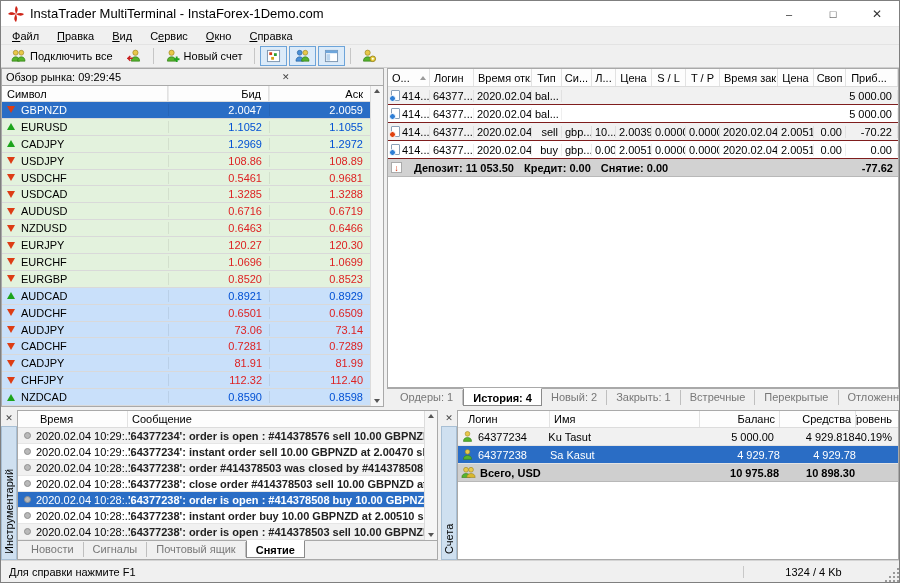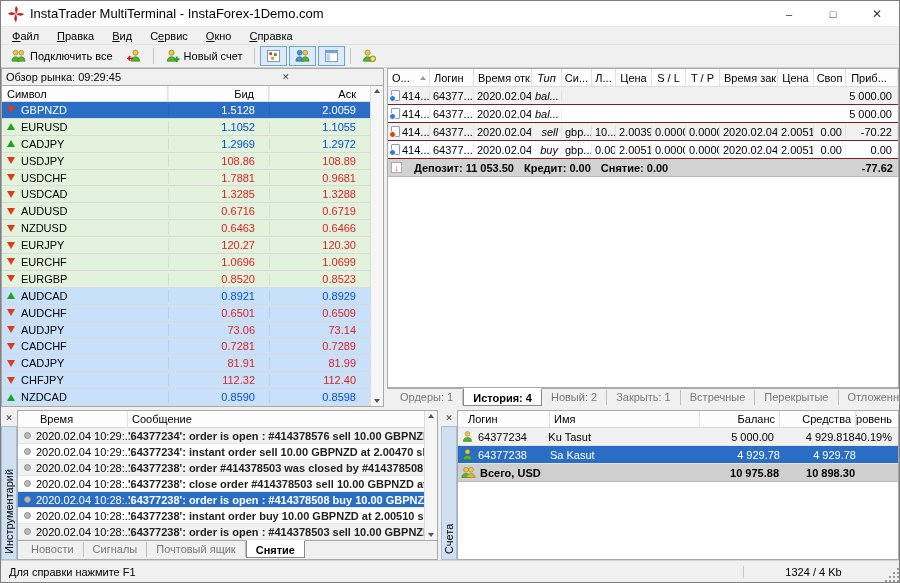--- a/index.html
+++ b/index.html
@@ -34,21 +34,21 @@
   .mw-title{height:17px;background:#f0f0f0;border:1px solid #a9a9a9;border-bottom:none;
     display:flex;align-items:center;padding:0 4px;}
   .mw-title span{flex:1;}
   .xbtn{width:14px;text-align:center;color:#444;font-size:9px;}
   .mw-wrap{flex:1;display:flex;border:1px solid #a9a9a9;background:#fff;min-height:0;}
   .mw-left{flex:1;display:flex;flex-direction:column;min-width:0;}
   .mw-head{height:16px;display:flex;border-bottom:1px solid #dcdcdc;background:#fdfdfd;}
   .mw-rows{flex:1;display:flex;flex-direction:column;}
   .mw-row{flex:1;display:flex;align-items:center;border-bottom:1px solid #d9d9d9;}
   .cell-sym{flex:1;display:flex;align-items:center;padding-left:5px;overflow:hidden;}
-  .cell-bid,.cell-ask{width:101px;text-align:right;padding-right:14px;border-left:1px solid #00000012;}
+  .cell-bid,.cell-ask{width:101px;text-align:right;padding-right:7px;border-left:1px solid #00000012;}
   .trend{width:0;height:0;margin-right:6px;flex:0 0 auto;}
   .dir-up .trend{border-left:4px solid transparent;border-right:4px solid transparent;border-bottom:7px solid #1ca41c;}
   .dir-down .trend{border-left:4px solid transparent;border-right:4px solid transparent;border-top:7px solid #dd3c14;}
   .dir-up .cell-bid,.dir-up .cell-ask{color:#0050d4;}
   .dir-down .cell-bid,.dir-down .cell-ask{color:#dd2222;}
   .bg-green{background:#e3f2dd;}
   .bg-blue{background:#c9e0fa;}
   .state-selected{background:#2a6dc5 !important;}
   .state-selected,.state-selected .cell-bid,.state-selected .cell-ask{color:#fff !important;}
   
@@ -63,21 +63,21 @@
     color:#000;font-weight:bold;padding-top:3px;}
   
   .splitv{width:3px;background:#f0f0f0;}
   .right-col{flex:1;display:flex;flex-direction:column;min-width:0;}
   .orders-panel{flex:1;min-height:0;}
   .orders-head{height:18px;display:flex;background:#fdfdfd;border-bottom:1px solid #dcdcdc;}
   .o-row{height:18px;display:flex;align-items:center;border-bottom:1px solid #7f1d1d;}
   .o-row:nth-child(odd){background:#f1f1f1;}
   .ocell{padding:0 3px;white-space:nowrap;overflow:hidden;border-right:1px solid #00000010;}
   .c0{width:42px;display:flex;align-items:center;gap:2px;}
-  .c1{width:44px;}.c2{width:58px;}.c3{width:30px;text-align:right;font-style:italic;}.c4{width:30px;}
+  .c1{width:44px;}.c2{width:58px;}.c3{width:30px;text-align:right;}.c4{width:30px;}
   .c5{width:24px;text-align:right;}.c6{width:36px;text-align:right;}.c7{width:34px;text-align:right;}
   .c8{width:34px;text-align:right;}.c9{width:58px;}.c10{width:36px;text-align:right;}
   .c11{width:32px;text-align:right;}.c12{flex:1;text-align:right;padding-right:5px;}
   .orders-head .hc{display:flex;align-items:center;justify-content:center;border-right:1px solid #e2e2e2;white-space:nowrap;overflow:hidden;}
   .orders-head .c0,.orders-head .c1,.orders-head .c2,.orders-head .c9{justify-content:flex-start;padding-left:4px;}
   .sortmark{width:0;height:0;border-left:3px solid transparent;border-right:3px solid transparent;border-bottom:4px solid #9a9a9a;margin-left:8px;}
   .doc{width:9px;height:11px;background:#fff;border:1px solid #8aa0b8;border-radius:1px;position:relative;flex:0 0 auto;}
   .doc::after{content:"";position:absolute;left:-3px;bottom:-2px;width:5px;height:5px;border-radius:50%;border:1px solid #fff;}
   .icon-blue .doc::after{background:#2f7fd6;}
   .icon-red .doc::after{background:#e0400e;}
@@ -236,21 +236,21 @@
             <span class="hcell cell-bid" style="justify-content:flex-end">Бид</span>
             <span class="hcell cell-ask" style="justify-content:flex-end;border-right:none">Аск</span>
           </div>
           <div class="mw-rows">
 
               <div class="mw-row dir-down state-selected">
                 <span class="cell-sym">
                   <i class="trend"></i>
                   <span>GBPNZD</span>
                 </span>
-                <span class="cell-bid num">1.5128</span>
+                <span class="cell-bid num">2.0047</span>
                 <span class="cell-ask num">2.0059</span>
               </div>
 
               <div class="mw-row dir-up bg-green">
                 <span class="cell-sym">
                   <i class="trend"></i>
                   <span>EURUSD</span>
                 </span>
                 <span class="cell-bid num">1.1052</span>
                 <span class="cell-ask num">1.1055</span>
@@ -272,21 +272,21 @@
                 </span>
                 <span class="cell-bid num">108.86</span>
                 <span class="cell-ask num">108.89</span>
               </div>
 
               <div class="mw-row dir-down bg-green">
                 <span class="cell-sym">
                   <i class="trend"></i>
                   <span>USDCHF</span>
                 </span>
-                <span class="cell-bid num">1.7881</span>
+                <span class="cell-bid num">0.5461</span>
                 <span class="cell-ask num">0.9681</span>
               </div>
 
               <div class="mw-row dir-down bg-green">
                 <span class="cell-sym">
                   <i class="trend"></i>
                   <span>USDCAD</span>
                 </span>
                 <span class="cell-bid num">1.3285</span>
                 <span class="cell-ask num">1.3288</span>

